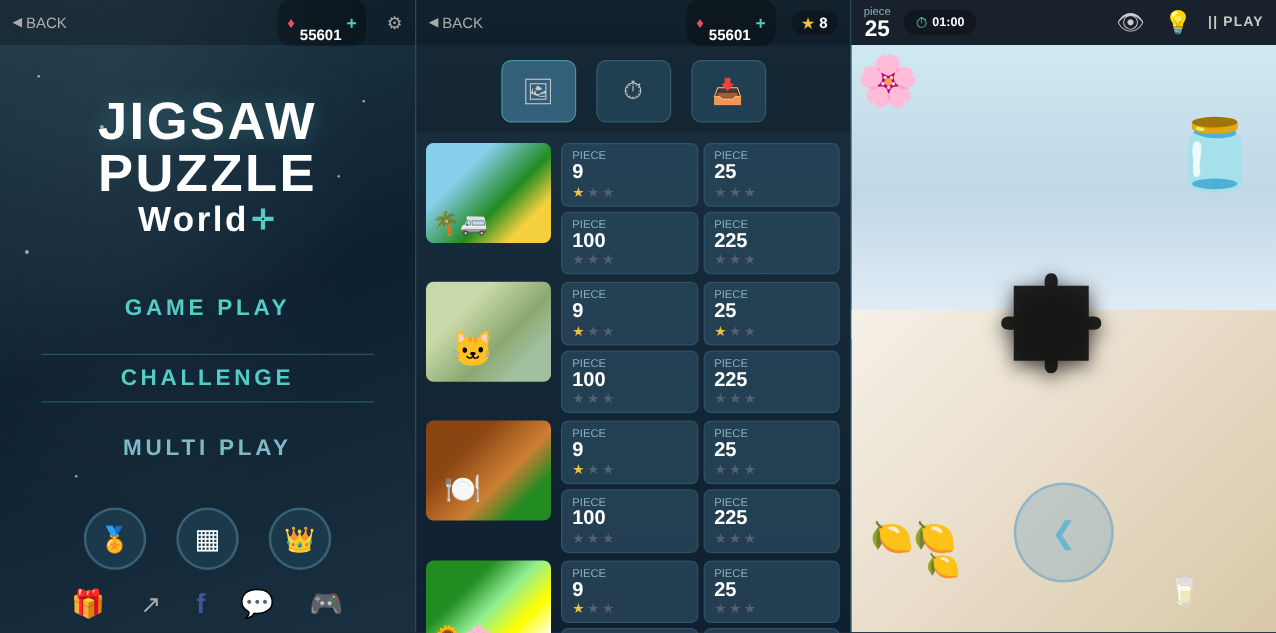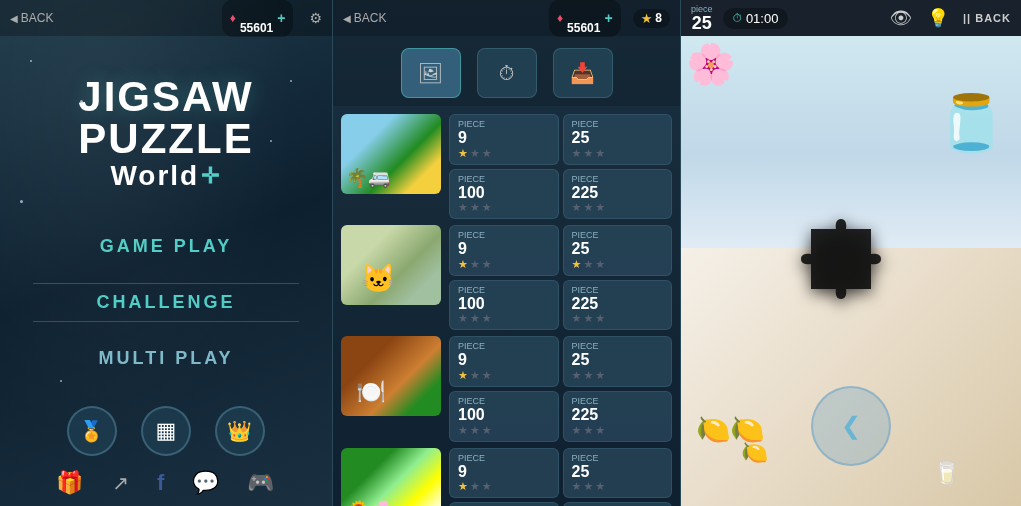--- a/index.html
+++ b/index.html
@@ -380,21 +380,21 @@
     }
     .timer-badge {
       display: flex;
       align-items: center;
       gap: 4px;
       background: rgba(0,0,0,0.3);
       border-radius: 12px;
       padding: 3px 10px;
     }
     .timer-icon { color: #4ecdc4; font-size: 12px; }
-    .timer-value { color: #fff; font-size: 13px; font-weight: normal; }
+    .timer-value { color: #fff; font-size: 10px; font-weight: bold; }
 
     .game-action-icons {
       display: flex;
       gap: 10px;
       align-items: center;
       margin-left: auto;
     }
     .game-icon-btn {
       width: 28px;
       height: 28px;
@@ -751,21 +751,21 @@
       <span class="timer-icon">⏱</span>
       <span class="timer-value">01:00</span>
     </div>
     <div class="game-action-icons">
       <div class="game-icon-btn">
         <span class="eye-icon">👁</span>
       </div>
       <div class="game-icon-btn">
         <span class="bulb-icon">💡</span>
       </div>
-      <div class="pause-btn">|| BACK</div>
+      <div class="pause-btn">|| PLAY</div>
     </div>
   </div>
 
   <div class="game-canvas">
 
     <div class="puzzle-scene">
       <div class="scene-bg"></div>
       <div class="scene-table"></div>
       <div class="scene-flowers">🌸</div>
       <div class="scene-pot" style="font-size:55px;top:55px;right:15px;">🫙</div>

